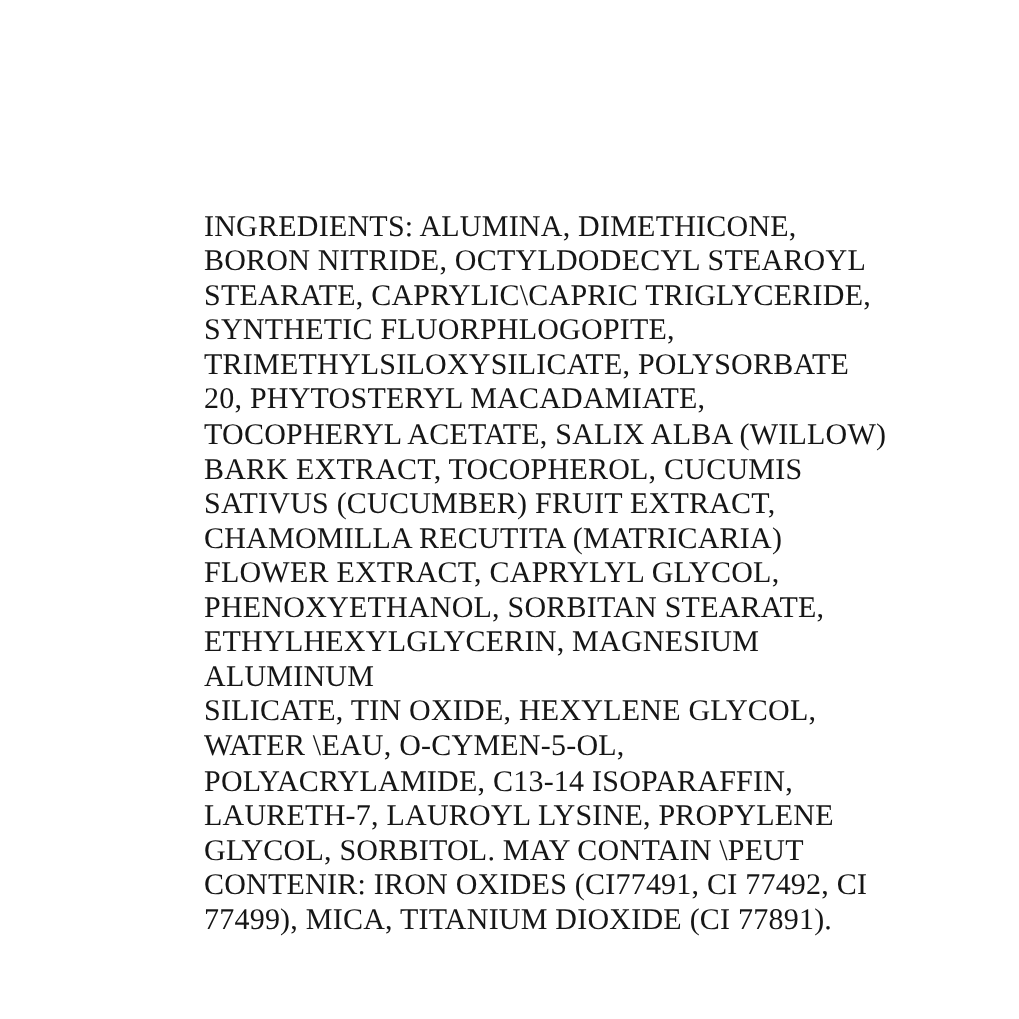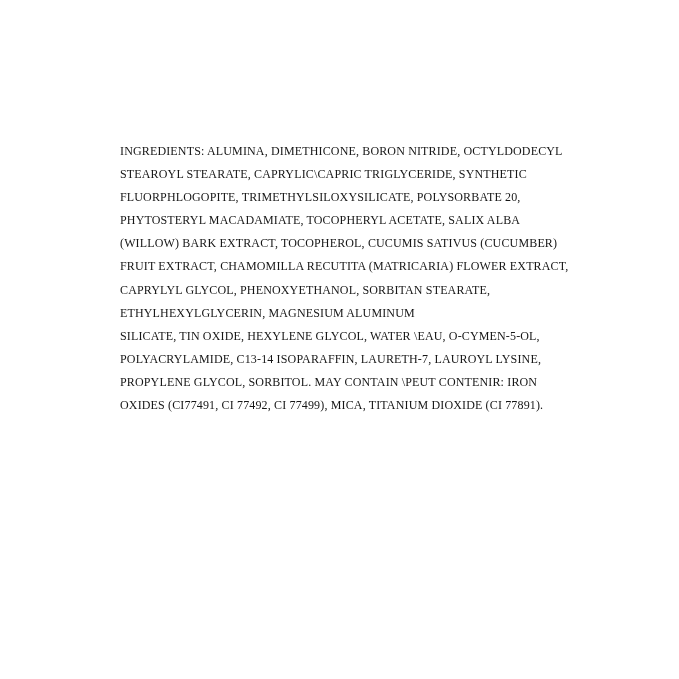--- a/index.html
+++ b/index.html
@@ -14,25 +14,25 @@
     overflow: hidden;
   }
   .page {
     position: relative;
     width: 679px;
     height: 679px;
     background: #ffffff;
   }
   .ingredients-block {
     position: absolute;
-    left: 120px;
+    left: 136px;
     top: 140px;
     width: 460px;
     color: #161616;
-    font-size: 12px;
+    font-size: 20px;
     line-height: 23.1px;
     letter-spacing: 0.15px;
     white-space: pre-wrap;
     word-break: normal;
     text-align: left;
   }
 </style>
 </head>
 <body>
 

